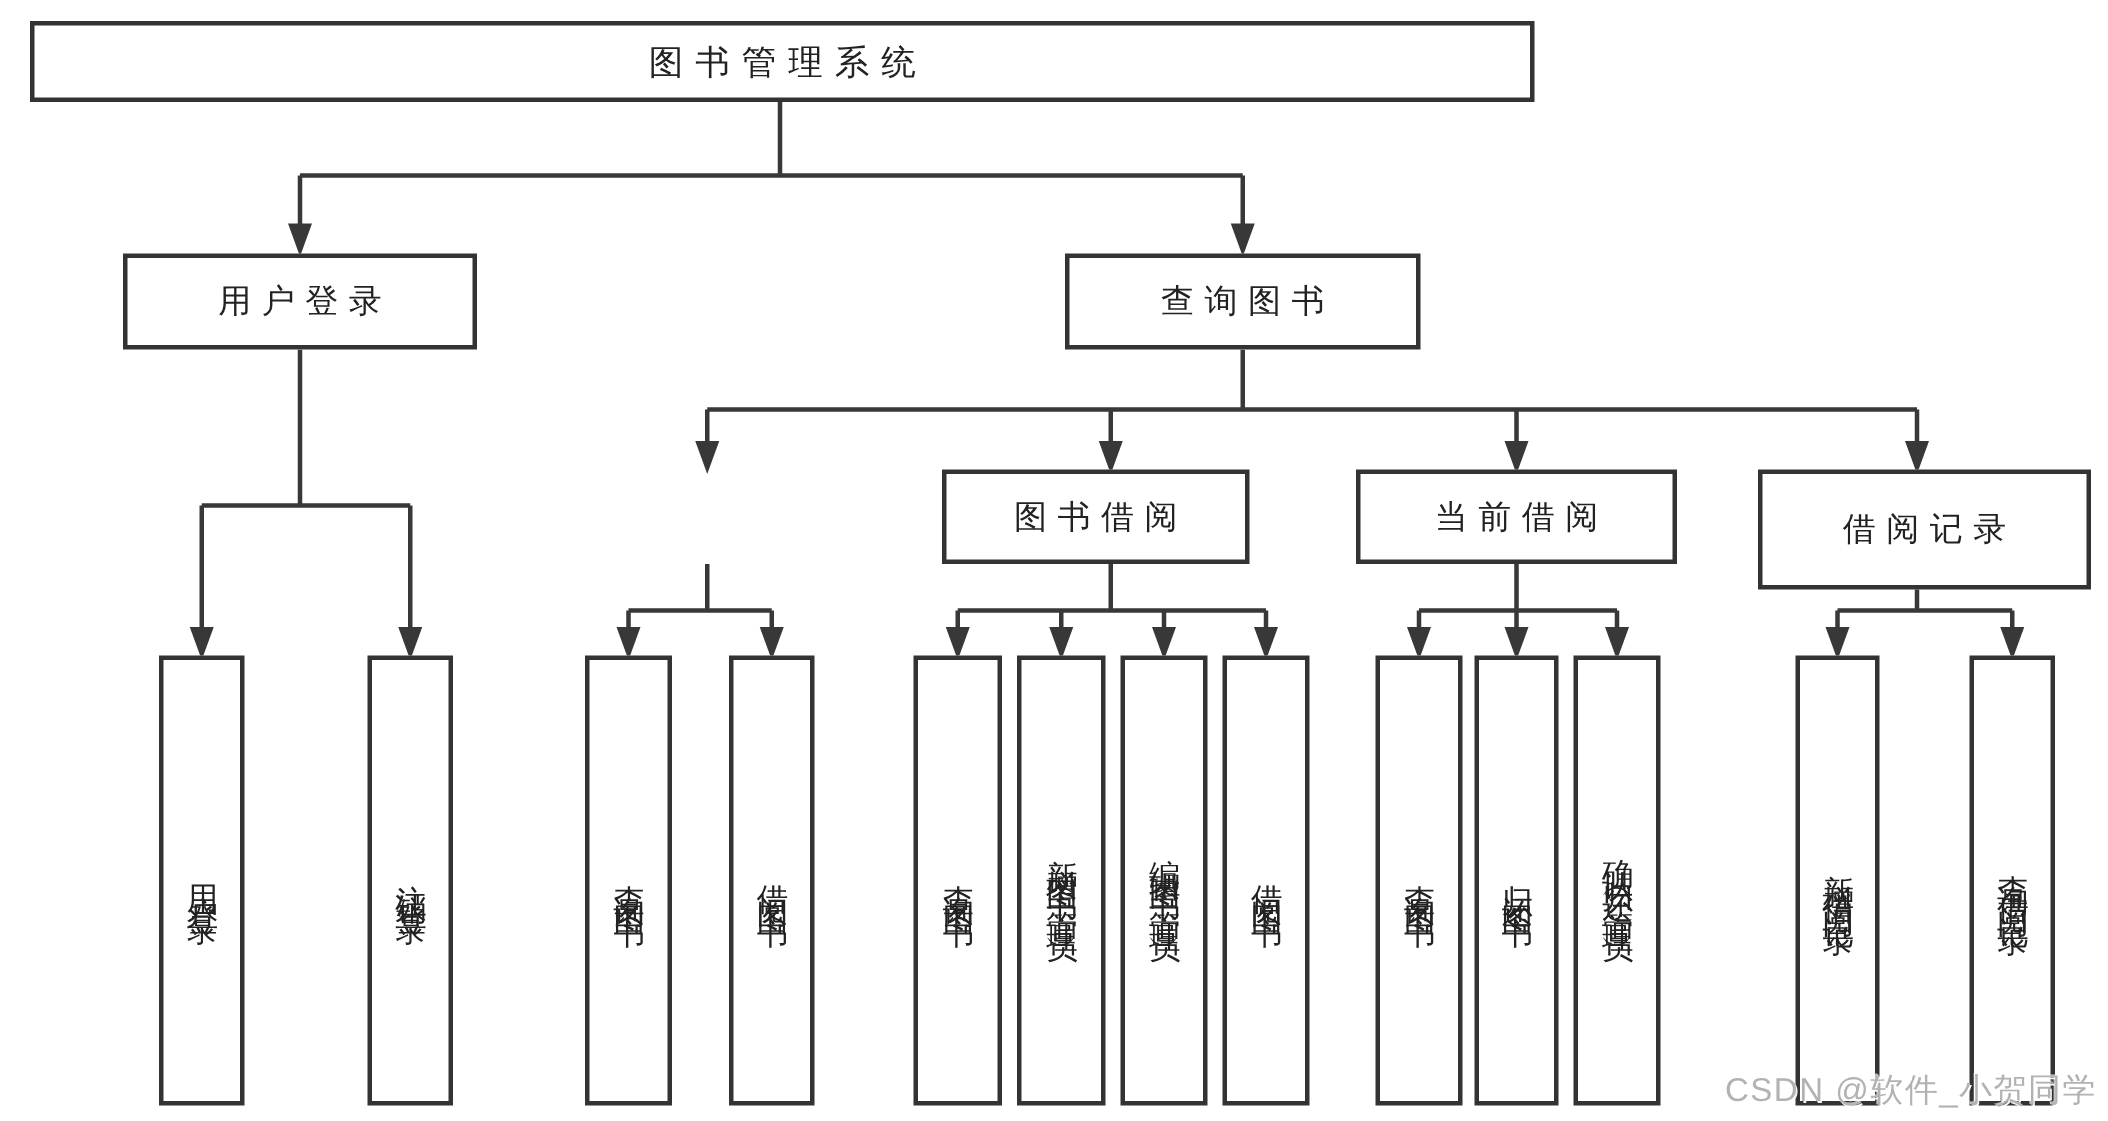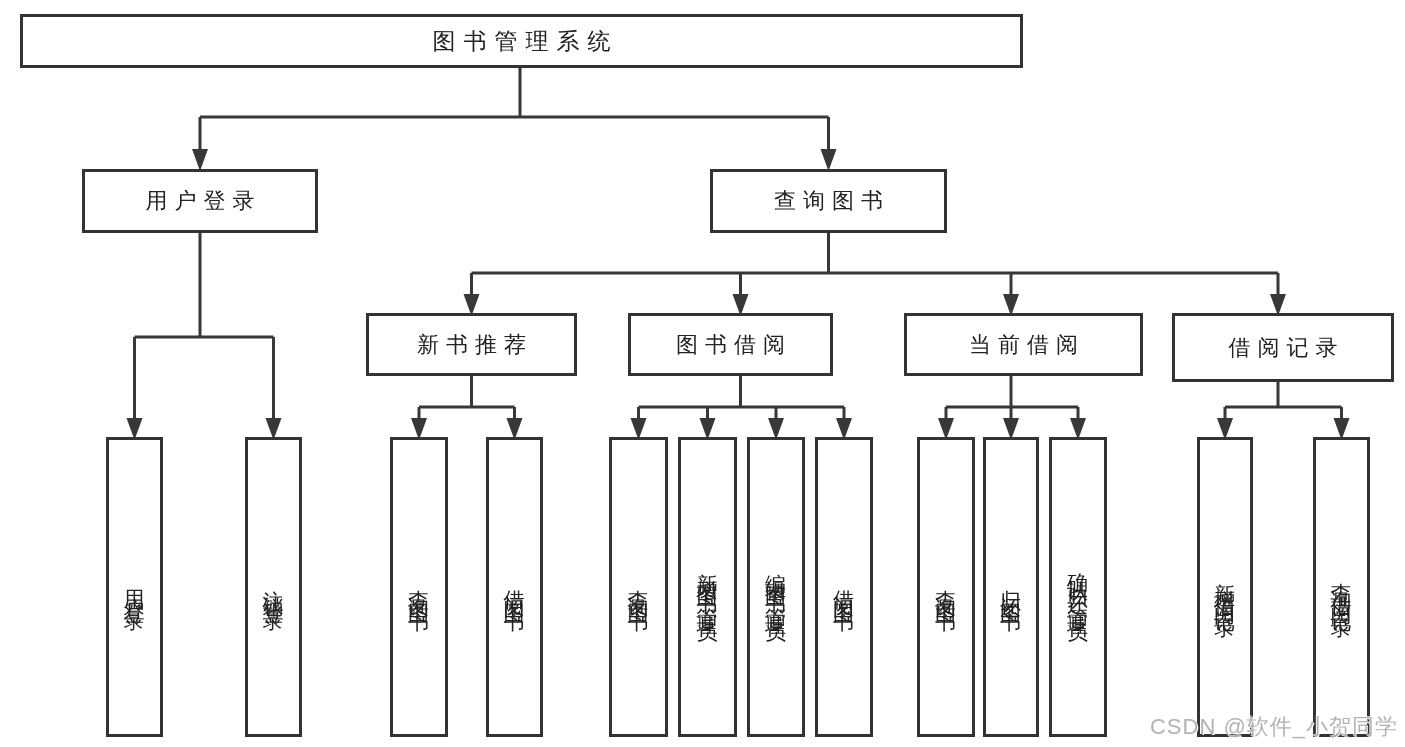--- a/index.html
+++ b/index.html
@@ -96,30 +96,27 @@
     <span>图书管理系统</span>
   </div>
 
   <div class="box hbox" style="left:82px; top:169px; width:236px; height:64px;">
     <span>用户登录</span>
   </div>
   <div class="box hbox" style="left:710px; top:169px; width:237px; height:64px;">
     <span>查询图书</span>
   </div>
 
-  <div class="box hbox" style="left:366px; top:313px; width:211px; height:63px;">
-    <span>新书推荐</span>
-  </div>
   <div class="box hbox" style="left:628px; top:313px; width:205px; height:63px;align-items:center;">
     <span>图书借阅</span>
   </div>
-  <div class="box hbox" style="left:904px; top:313px; width:239px; height:63px;">
+  <div class="box hbox" style="left:904px; top:313px; width:214px; height:63px;">
     <span>当前借阅</span>
   </div>
-  <div class="box hbox" style="left:1172px; top:313px; width:222px; height:69px;">
+  <div class="box hbox" style="left:1172px; top:313px; width:222px; height:80px;">
     <span>借阅记录</span>
   </div>
 
   <div class="box vbox" style="left:106px; top:437px; width:57px; height:300px;">
     <span>用户登录</span>
   </div>
   <div class="box vbox" style="left:245px; top:437px; width:57px; height:300px;">
     <span>注销登录</span>
   </div>
 

